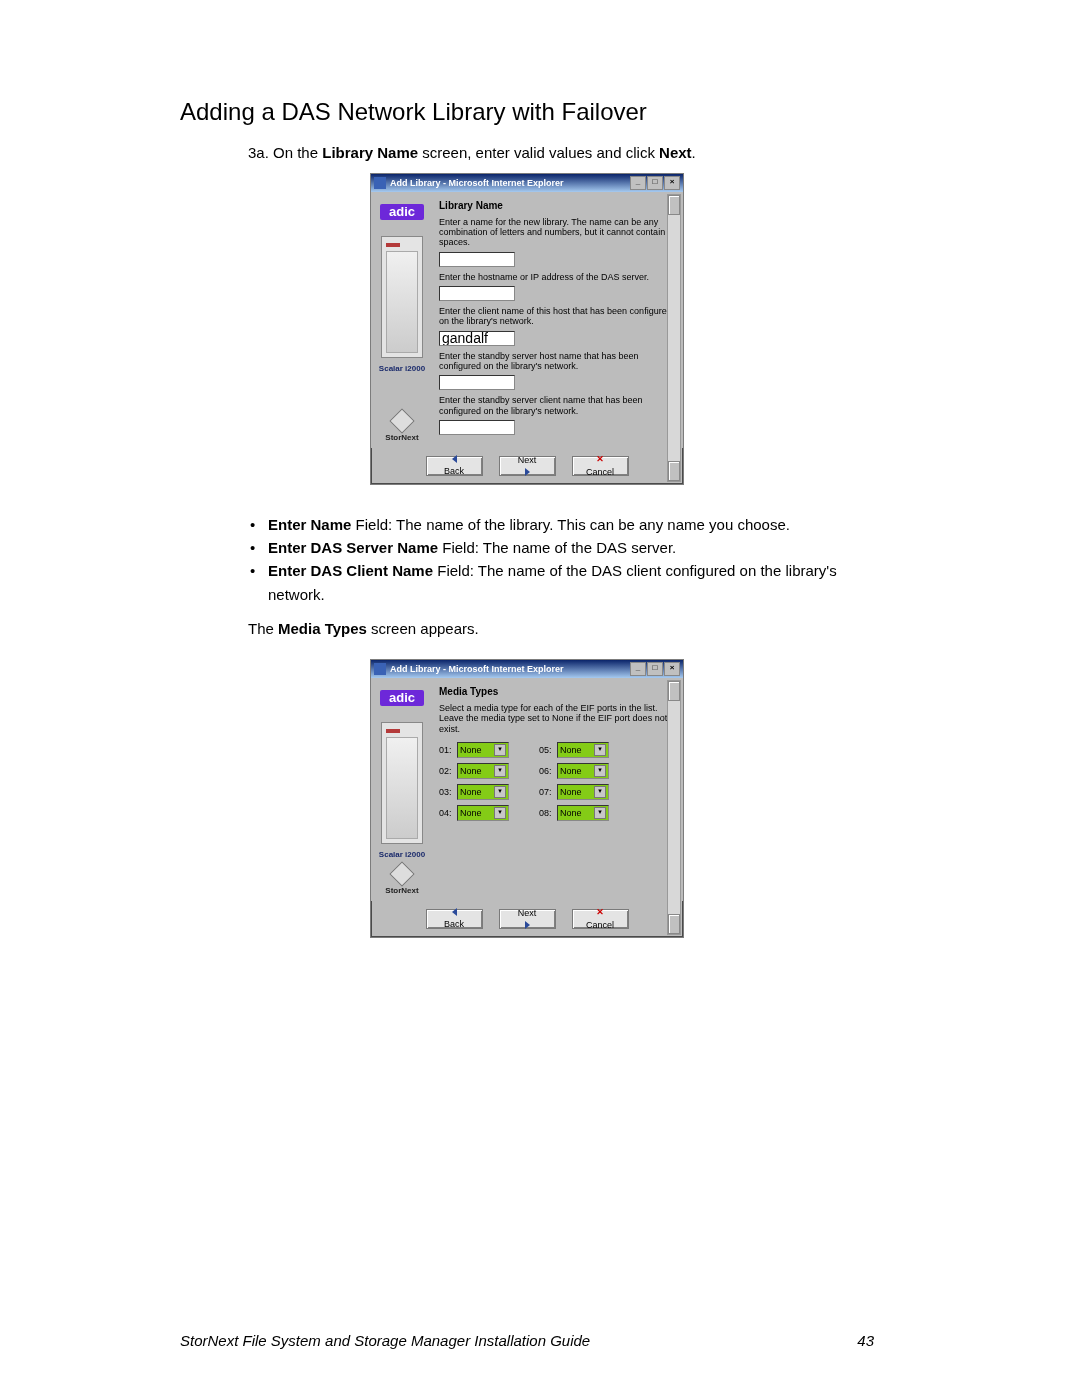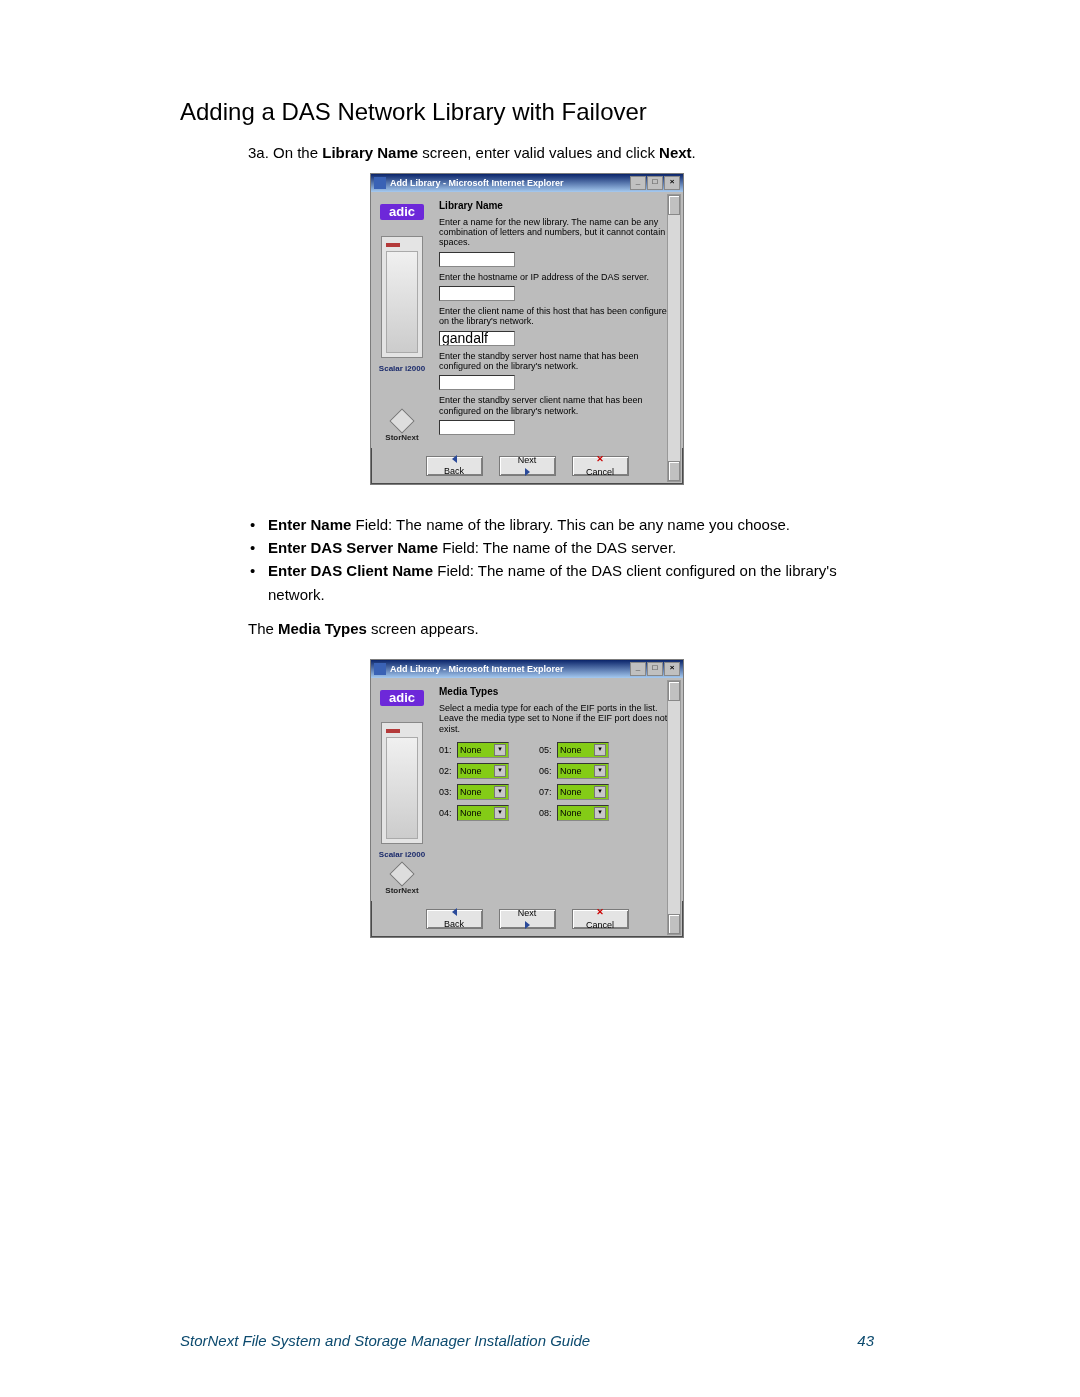--- a/index.html
+++ b/index.html
@@ -124,21 +124,21 @@
   .mt-grid { display:grid; grid-template-columns: 18px 52px 30px 18px 52px; row-gap:5px; align-items:center; font-size:9px; margin-top:8px;}
   .sel {
     height:14px; background:#84cc16; border:1px inset #888; font-size:9px; padding:0 2px;
     display:flex; align-items:center; justify-content:space-between;
   }
   .sel .dd { width:10px;height:10px;background:#c8c8c8;border:1px solid #777;font-size:7px;line-height:8px;text-align:center;}
   .scrolltrack { position:absolute; right:2px; top:20px; bottom:2px; width:12px; background:#d8d8d8; border:1px solid #999;}
   .scrollthumb { position:absolute; left:0; right:0; height:18px; background:#c0c0c0; border:1px solid #888; box-shadow:inset 1px 1px 0 #fff;}
   .footer {
     position:absolute; bottom:48px; left:180px; right:100px;
-    display:flex; justify-content:space-between; font-style:italic; font-size:15px; color:#0c4a6e;
+    display:flex; justify-content:space-between; font-style:italic; font-size:15px; color:#000000;
   }
   .footer .pnum { font-style: italic; }
 </style>
 </head>
 <body>
 
 <div class="page">
   <h1>Adding a DAS Network Library with Failover</h1>
 
   <p class="instr">

